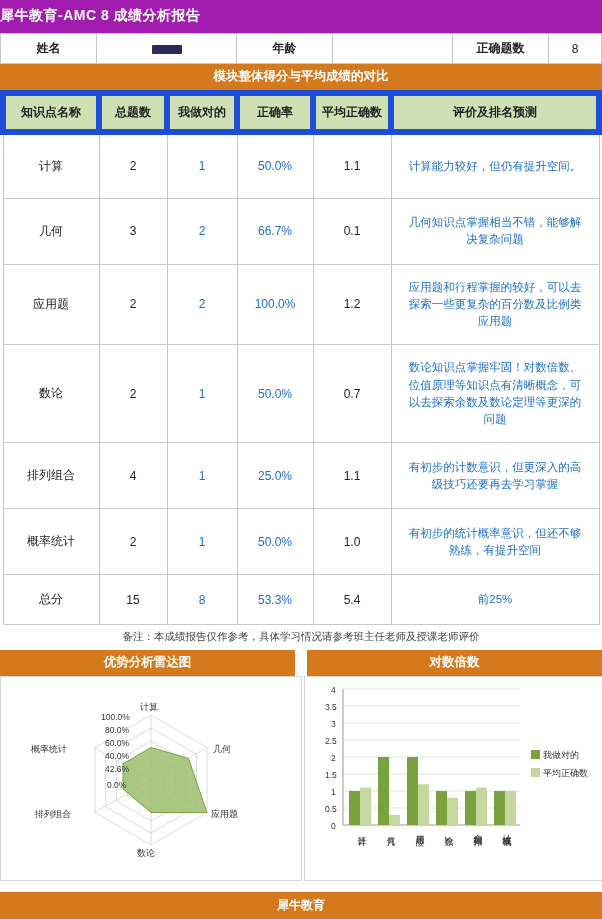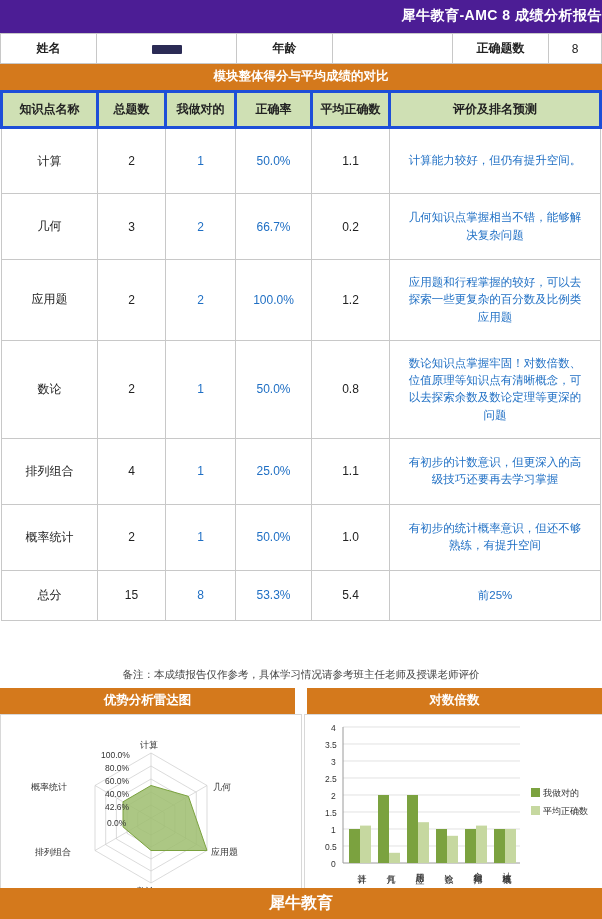--- a/index.html
+++ b/index.html
@@ -9,23 +9,23 @@
     font-family: "Liberation Sans", sans-serif;
   }
   .page {
     width: 602px;
     height: 919px;
     position: relative;
     background: #fff;
     overflow: hidden;
   }
   .title-bar {
-    background: #4c1d95;
+    background: #a21caf;
     color: #ffffff;
-    text-align: right;
+    text-align: left;
     font-size: 14px;
     font-weight: bold;
     padding: 7px 0 8px 0;
     letter-spacing: 0.5px;
   }
   table {
     border-collapse: collapse;
     width: 100%;
   }
   .info-table td {
@@ -46,21 +46,21 @@
   .section-bar {
     background: #d4791c;
     color: #fff;
     text-align: center;
     font-size: 12.5px;
     font-weight: bold;
     padding: 4px 0 5px 0;
   }
   .main-table th {
     background: #cfe0b4;
-    border: 3px solid #1d4ed8;
+    border: 6px solid #1d4ed8;
     font-size: 12px;
     font-weight: bold;
     color: #222;
     padding: 8px 2px;
   }
   .main-table td {
     border: 1px solid #c8c8c8;
     font-size: 12px;
     color: #222;
     text-align: center;
@@ -77,21 +77,20 @@
   .col-name  { width: 96px; }
   .col-total { width: 68px; }
   .col-right { width: 70px; }
   .col-rate  { width: 76px; }
   .col-avg   { width: 78px; }
   .note {
     font-size: 10.5px;
     color: #444;
     text-align: center;
     padding: 5px 6px 6px 6px;
-    margin-top: 42px;
   }
   .charts-head {
     display: flex;
   }
   .charts-head > div {
     background: #d4791c;
     color: #fff;
     text-align: center;
     font-size: 12.5px;
     font-weight: bold;
@@ -107,21 +106,21 @@
     flex: 1;
     border: 1px solid #d8d8d8;
     position: relative;
     background: #fff;
   }
   .chart-box:first-child { margin-right: 2px; }
   .footer-bar {
     background: #d4791c;
     color: #fff;
     text-align: center;
-    font-size: 16px;
+    font-size: 12px;
     font-weight: bold;
     padding: 5px 0;
     position: absolute;
     bottom: 0; left: 0; right: 0;
   }
   .radar-label {
     position: absolute;
     font-size: 9px;
     color: #333;
     white-space: nowrap;
@@ -191,37 +190,37 @@
       <td class="blue">1</td>
       <td class="blue">50.0%</td>
       <td>1.1</td>
       <td class="comment">计算能力较好，但仍有提升空间。</td>
     </tr>
     <tr style="height:66px">
       <td>几何</td>
       <td>3</td>
       <td class="blue">2</td>
       <td class="blue">66.7%</td>
-      <td>0.2</td>
+      <td>0.1</td>
       <td class="comment">几何知识点掌握相当不错，能够解决复杂问题</td>
     </tr>
     <tr style="height:72px">
       <td>应用题</td>
       <td>2</td>
       <td class="blue">2</td>
       <td class="blue">100.0%</td>
       <td>1.2</td>
       <td class="comment">应用题和行程掌握的较好，可以去探索一些更复杂的百分数及比例类应用题</td>
     </tr>
     <tr style="height:86px">
       <td>数论</td>
       <td>2</td>
       <td class="blue">1</td>
       <td class="blue">50.0%</td>
-      <td>0.8</td>
+      <td>0.7</td>
       <td class="comment">数论知识点掌握牢固！对数倍数、位值原理等知识点有清晰概念，可以去探索余数及数论定理等更深的问题</td>
     </tr>
     <tr style="height:66px">
       <td>排列组合</td>
       <td>4</td>
       <td class="blue">1</td>
       <td class="blue">25.0%</td>
       <td>1.1</td>
       <td class="comment">有初步的计数意识，但更深入的高级技巧还要再去学习掌握</td>
     </tr>

